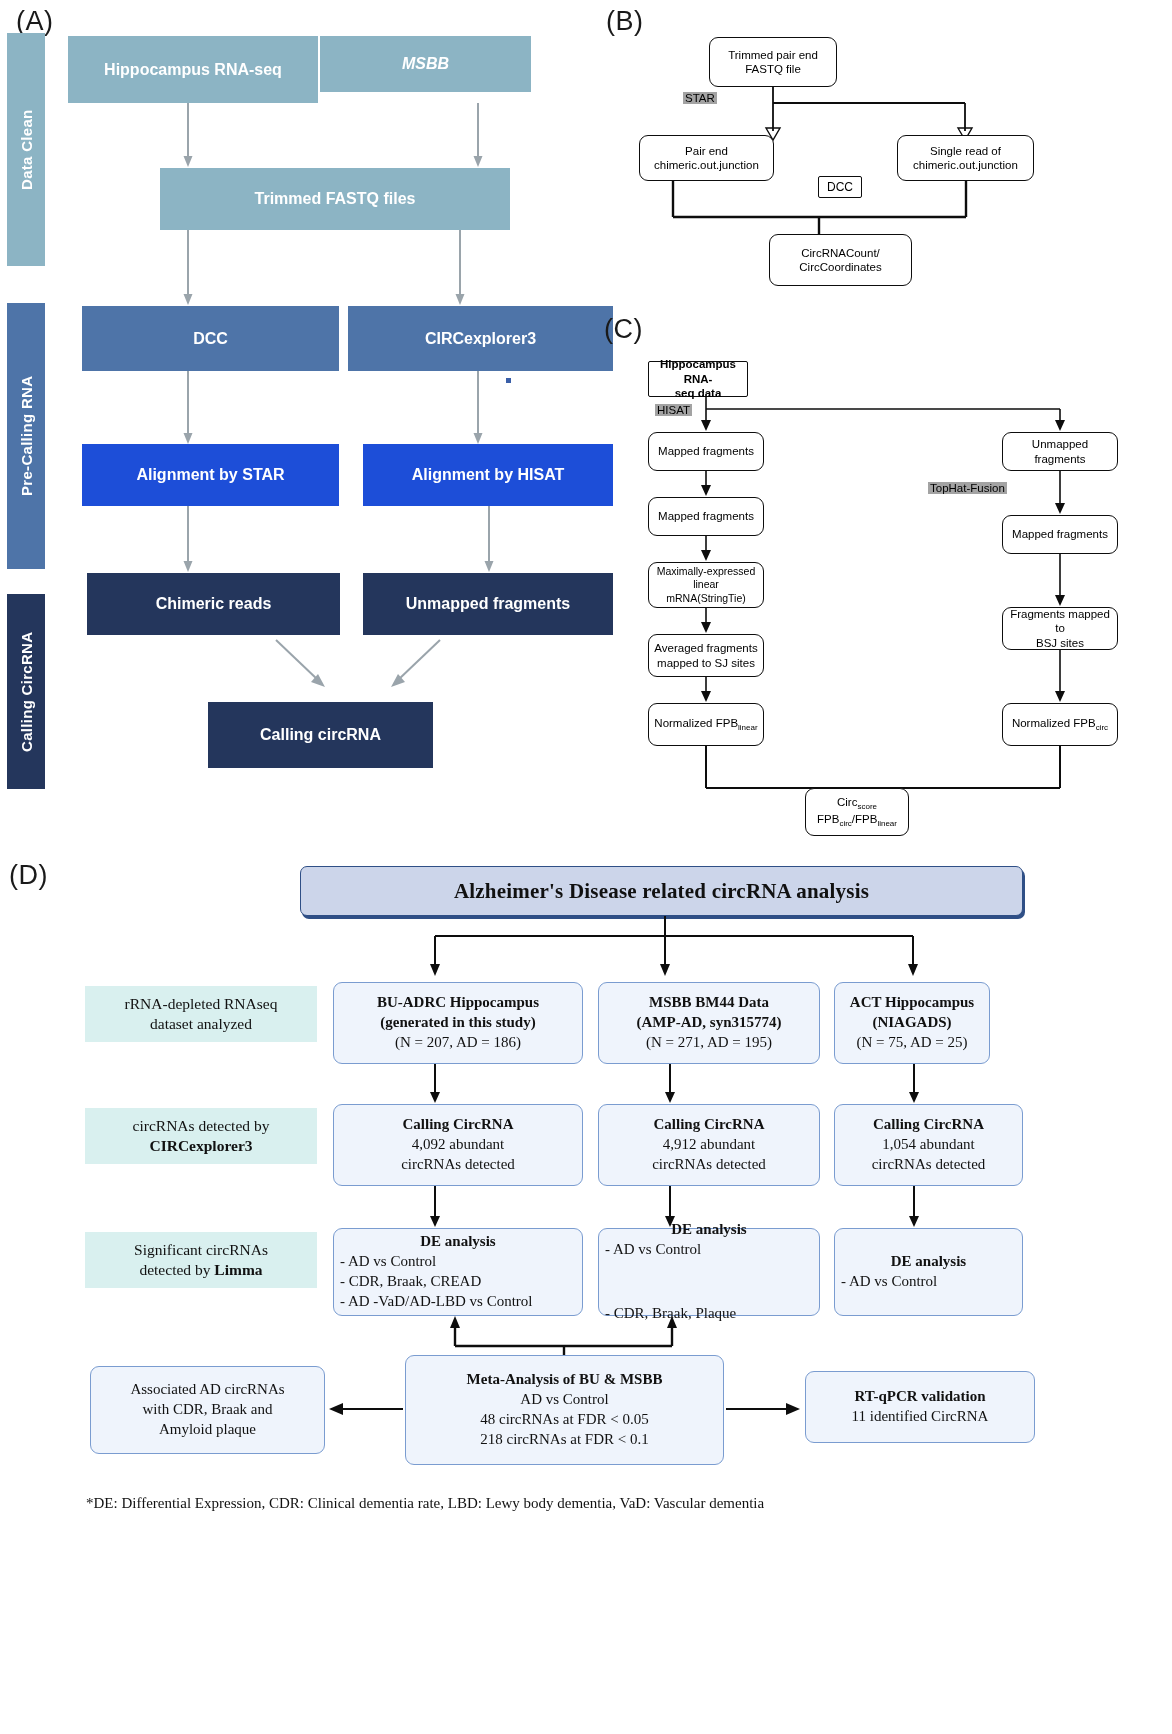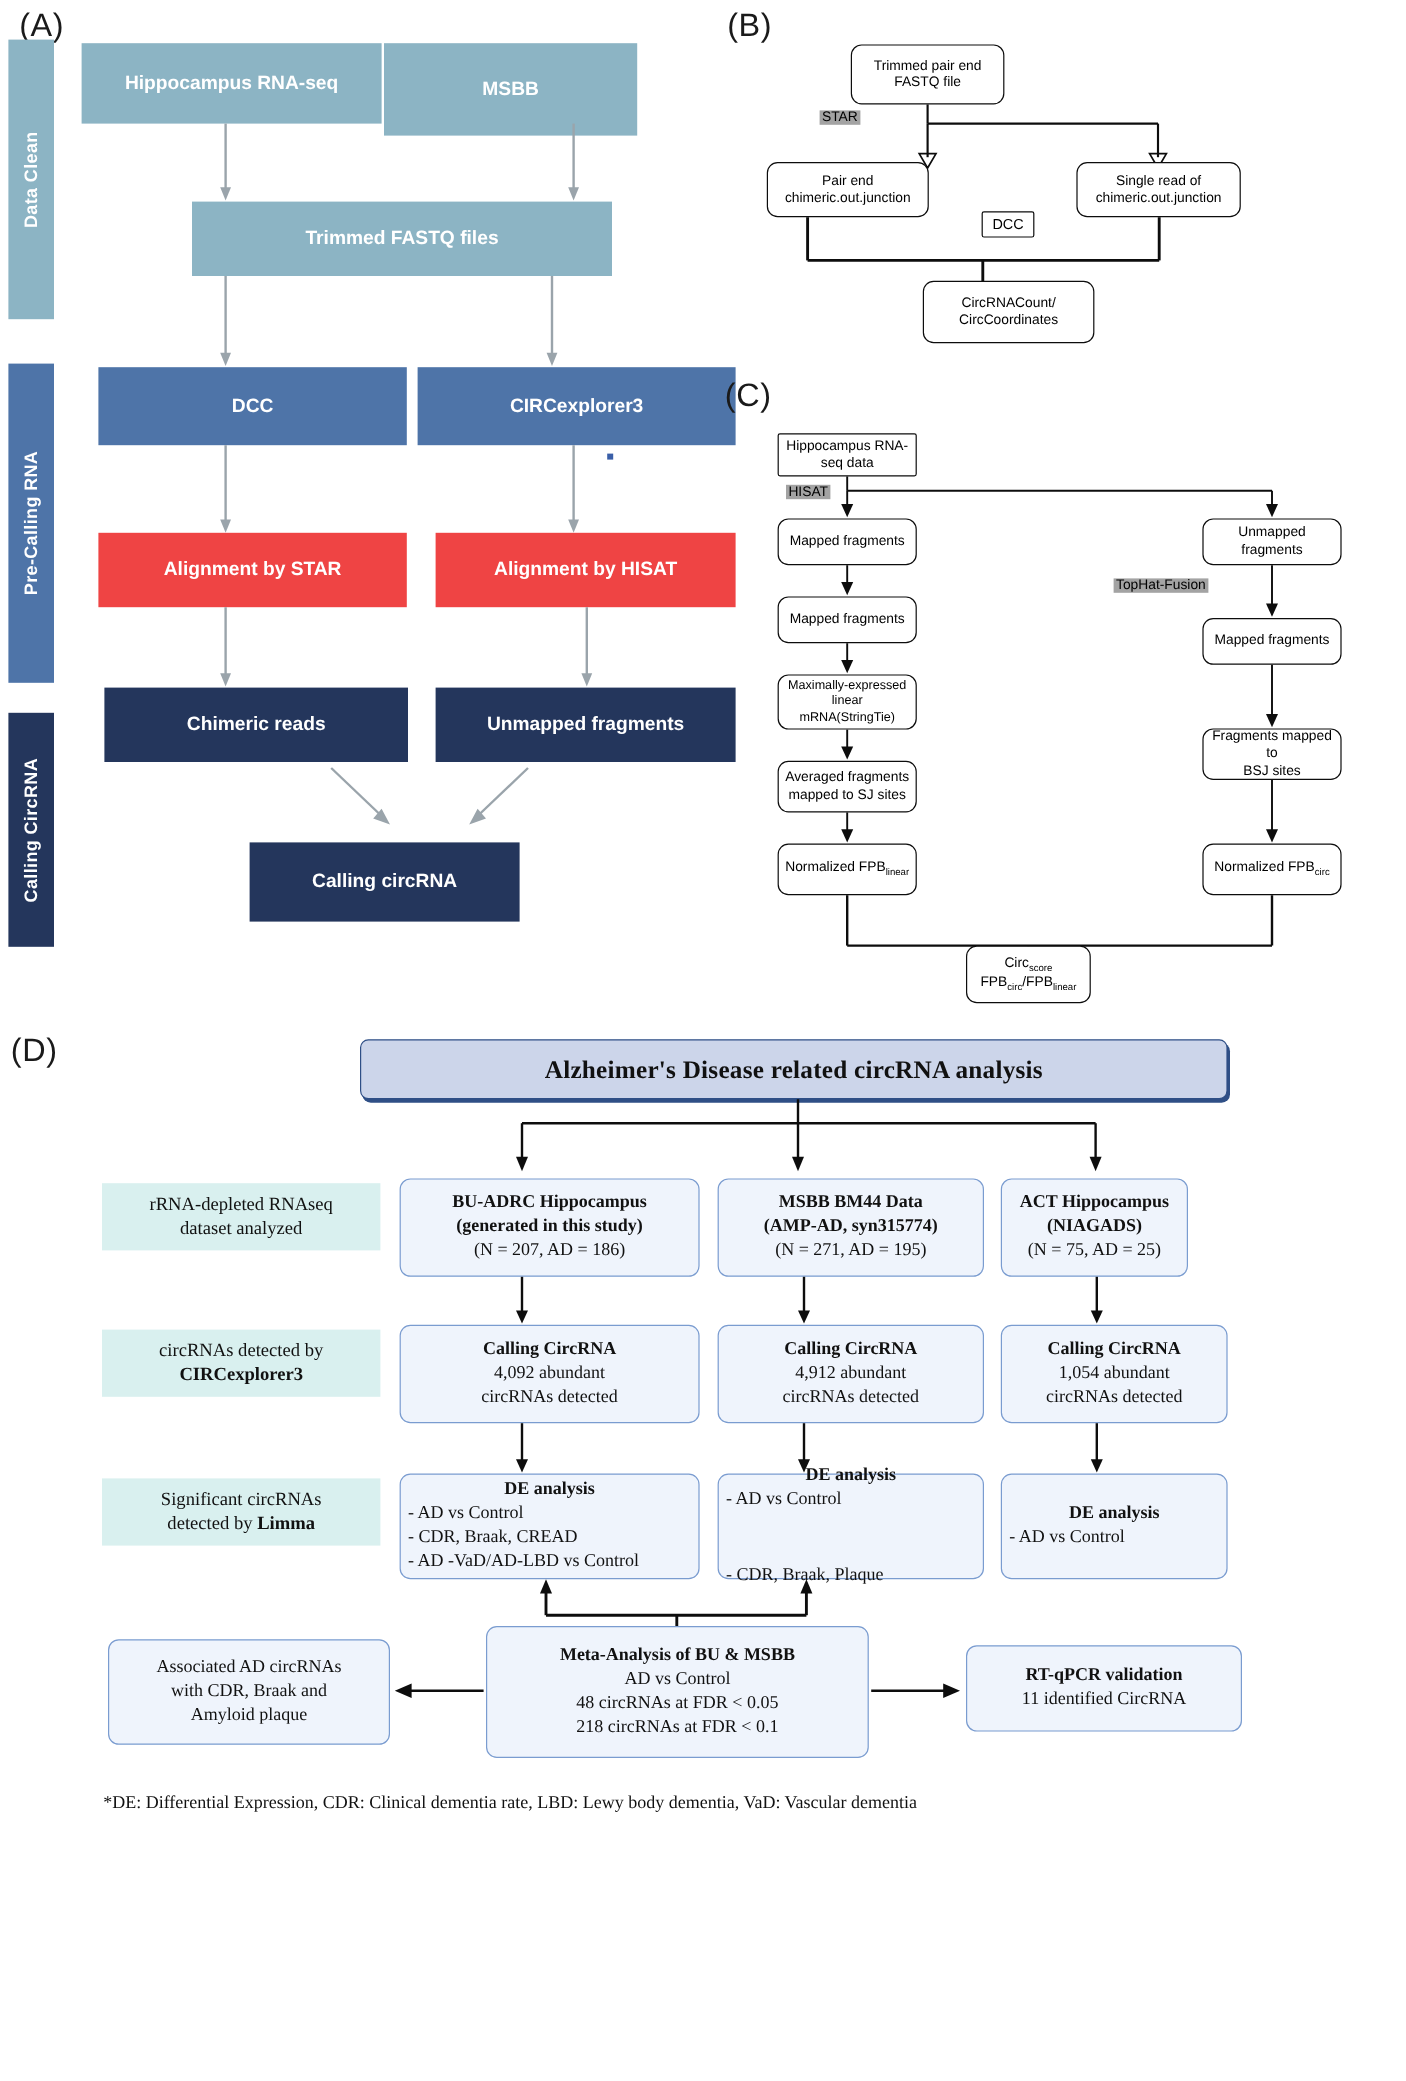--- a/index.html
+++ b/index.html
@@ -8,21 +8,21 @@
 
   
   .panel-letter{font-family:"Liberation Sans",sans-serif;font-size:27px;color:#1a1a1a;letter-spacing:.5px;}
 
   
   .a-stage{color:#fff;font-weight:bold;font-size:15px;display:flex;align-items:center;justify-content:center;
            writing-mode:vertical-rl;transform:rotate(180deg);letter-spacing:.3px;}
   .a-box{color:#fff;font-weight:bold;font-size:16px;display:flex;align-items:center;justify-content:center;text-align:center;line-height:1.2;}
   .c-lightblue{background:#8cb4c4;}
   .c-midblue{background:#4e74a8;}
-  .c-midblue2{background:#ef4444;}
+  .c-midblue2{background:#1d4ed8;}
   .c-darkblue{background:#24365c;}
 
   
   .tl-box{border:1.4px solid #0d0d0d;border-radius:9px;background:#fff;
           display:flex;align-items:center;justify-content:center;text-align:center;
           font-size:11.5px;line-height:1.25;color:#000;padding:2px 3px;}
   .tl-box.sq{border-radius:2px;font-size:12px;}
   .tl-lbl{font-size:11.5px;color:#000;background:#a3a3a3;padding:0 2px;}
 
   
@@ -43,21 +43,21 @@
 </head>
 <body>
 
 <div class="abs panel-letter" style="left:16px;top:6px;">(A)</div>
 
 <div class="abs a-stage c-lightblue" style="left:7px;top:33px;width:38px;height:233px;">Data Clean</div>
 <div class="abs a-stage c-midblue" style="left:7px;top:303px;width:38px;height:266px;">Pre-Calling RNA</div>
 <div class="abs a-stage c-darkblue" style="left:7px;top:594px;width:38px;height:195px;">Calling CircRNA</div>
 
 <div class="abs a-box c-lightblue" style="left:68px;top:36px;width:250px;height:67px;">Hippocampus RNA-seq</div>
-<div class="abs a-box c-lightblue" style="left:320px;top:36px;width:211px;height:77px;">MSBB</div>
+<div class="abs a-box c-lightblue" style="left:320px;top:36px;width:211px;height:56px;font-style:italic;">MSBB</div>
 
 <div class="abs gray-arrow" style="left:182px;top:103px;">
   <svg width="12" height="65">
       <line x1="6" y1="0" x2="6" y2="55" stroke="#9aa4ab" stroke-width="2"></line>
       <polygon points="6,64 1.5,53 10.5,53" fill="#9aa4ab"></polygon>
     </svg>
 </div>
 <div class="abs gray-arrow" style="left:472px;top:103px;">
   <svg width="12" height="65">
       <line x1="6" y1="0" x2="6" y2="55" stroke="#9aa4ab" stroke-width="2"></line>
@@ -161,21 +161,21 @@
     <line x1="180" y1="36" x2="180" y2="60" stroke="#0d0d0d" stroke-width="2.4"></line>
   </svg>
 </div>
 <div class="abs tl-box sq" style="left:818px;top:176px;width:44px;height:22px;">DCC</div>
 
 <div class="abs tl-box" style="left:769px;top:234px;width:143px;height:52px;white-space:pre-line;">CircRNACount/
 CircCoordinates</div>
 
 <div class="abs panel-letter" style="left:604px;top:314px;">(C)</div>
 
-<div class="abs tl-box" style="left:648px;top:361px;width:116px;height:36px;border-radius:2px;white-space:pre-line;">Hippocampus RNA-
+<div class="abs tl-box" style="left:648px;top:361px;width:100px;height:36px;border-radius:2px;white-space:pre-line;font-weight:bold;">Hippocampus RNA-
 seq data</div>
 
 <div class="abs" style="left:648px;top:397px;">
   <svg width="420" height="36">
     <line x1="58" y1="0" x2="58" y2="12" stroke="#0d0d0d" stroke-width="1.6"></line>
     <line x1="58" y1="12" x2="412" y2="12" stroke="#0d0d0d" stroke-width="1.6"></line>
     <line x1="58" y1="12" x2="58" y2="26" stroke="#0d0d0d" stroke-width="1.6"></line>
     <polygon points="58,34 53,23 63,23" fill="#0d0d0d"></polygon>
     <line x1="412" y1="12" x2="412" y2="26" stroke="#0d0d0d" stroke-width="1.6"></line>
     <polygon points="412,34 407,23 417,23" fill="#0d0d0d"></polygon>

